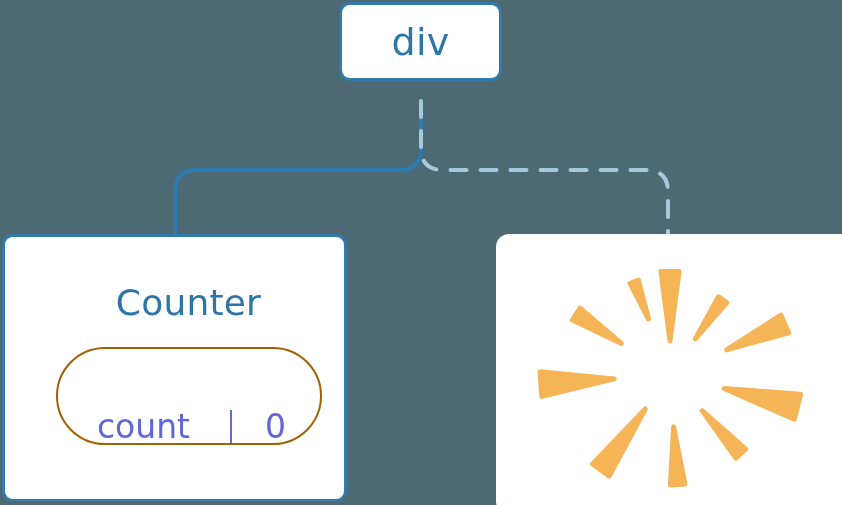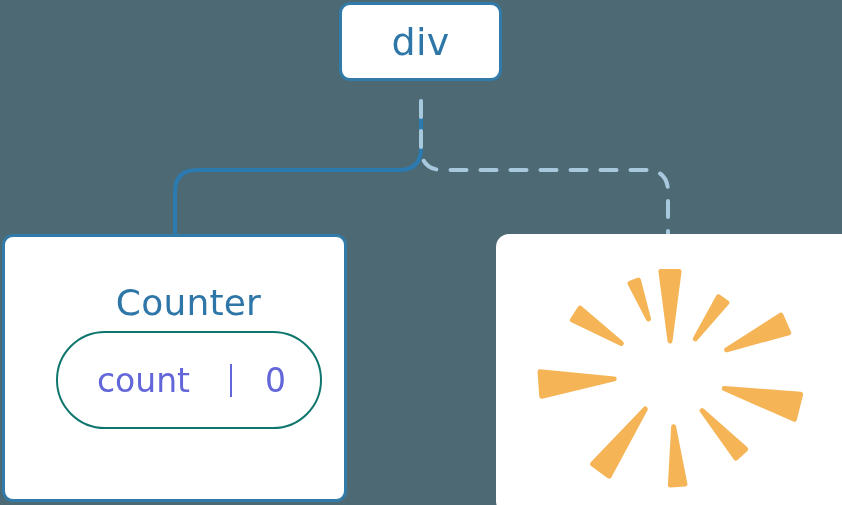--- a/index.html
+++ b/index.html
@@ -66,28 +66,28 @@
     padding-top: 48px;
     display: flex;
     flex-direction: column;
     align-items: center;
     padding-left: 28px;
   }
   #node-counter .node-title { font-size: 36px; }
 
   
   .state-pill {
-    margin-top: 10px;
+    margin-top: 26px;
     height: 98px;
     width: 266px;
-    border: 2px solid #0f766e;
+    border: 2px solid #a16207;
     border-radius: 60px;
     box-sizing: border-box;
     display: flex;
-    align-items: center;
+    align-items: flex-end;
     background: #ffffff;
   }
   .pill-key, .pill-val {
     display: flex;
     align-items: center;
     justify-content: center;
     color: #6366d8;
     font-family: "DejaVu Sans", sans-serif;
     font-size: 33px;
     line-height: 1;

